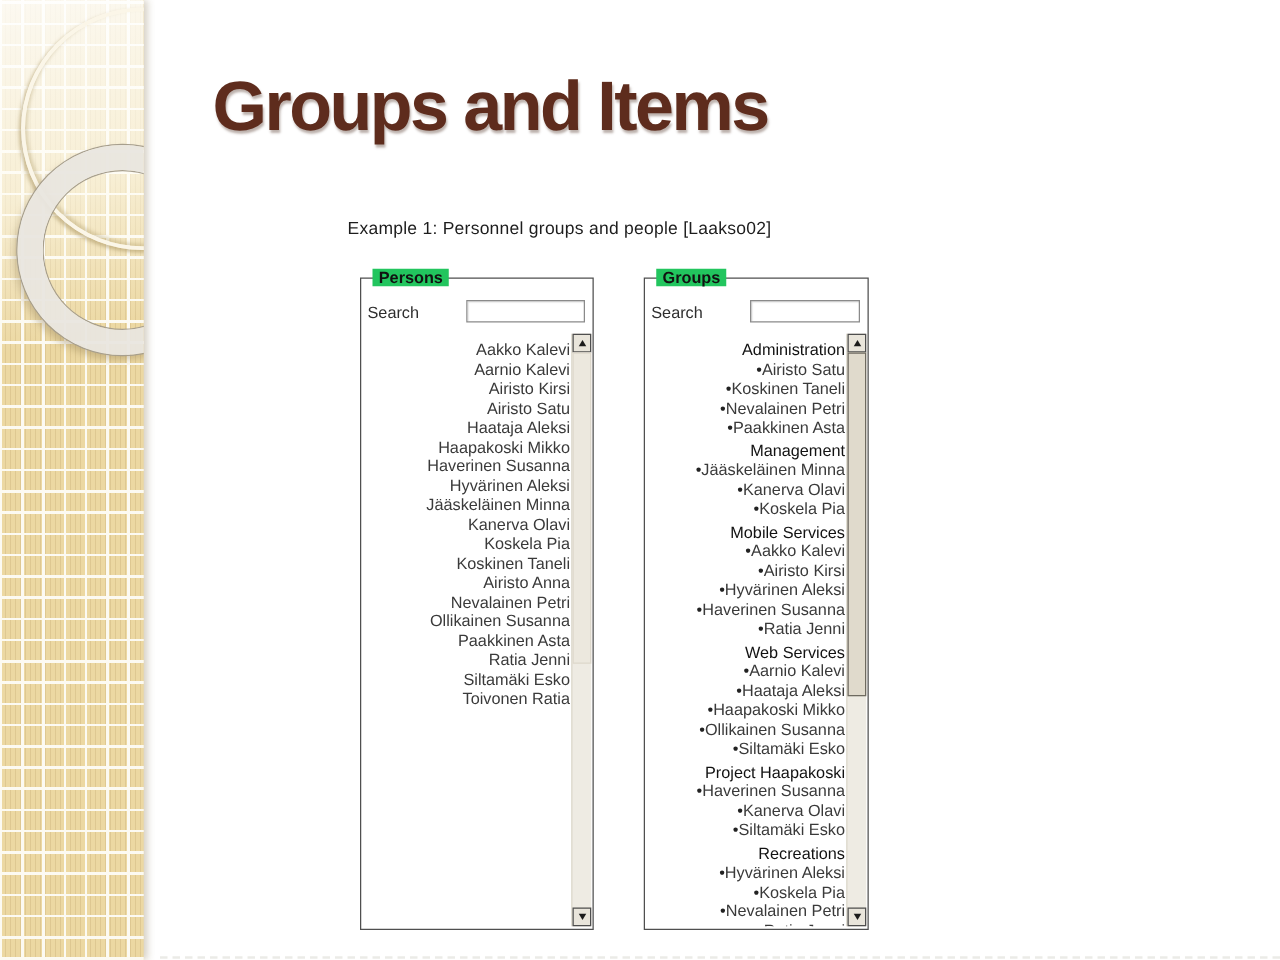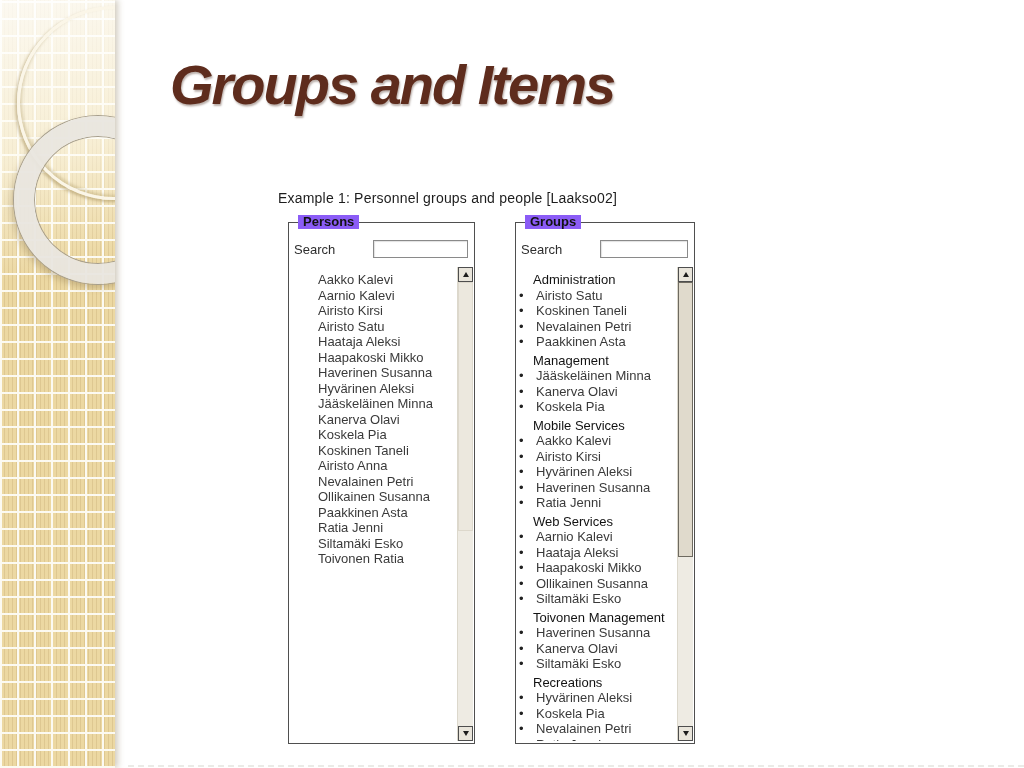--- a/index.html
+++ b/index.html
@@ -31,53 +31,53 @@
   .circle.ring{
     left:14px;top:116px;width:128px;height:128px;
     border:20px solid rgba(233,230,223,.95);
     box-shadow:0 0 0 1px #a79f8e, inset 0 0 0 1px #a79f8e, -3px 4px 6px rgba(140,120,80,.35);
     box-sizing:content-box;
   }
   
   .title{
     position:absolute;left:170px;top:52px;margin:0;
     font-family:"Liberation Sans", sans-serif;
-    font-style:italic;font-weight:bold;font-size:56px;letter-spacing:-2px;
+    font-weight:bold;font-size:56px;letter-spacing:-2px;
     color:#5e2c1d;text-shadow:1px 2px 2px rgba(60,30,15,.35);
     white-space:nowrap;
   }
   .caption{
-    position:absolute;left:278px;top:190px;
+    position:absolute;left:278px;top:174px;
     font-size:14px;color:#1d1d1d;letter-spacing:.2px;white-space:nowrap;
   }
   
   .panel{
     position:absolute;top:222px;height:522px;background:#ffffff;
     border:1px solid #4f4f4f;box-sizing:border-box;
     font-size:13px;color:#3a3a3a;
   }
   .panel.persons{left:288px;width:187px;}
   .panel.groups{left:515px;width:180px;}
   .legend{
-    position:absolute;top:-8px;left:9px;background:#8b5cf6;padding:0 5px;
+    position:absolute;top:-8px;left:9px;background:#22c55e;padding:0 5px;
     font-weight:bold;font-size:13px;color:#111;line-height:14px;
   }
   .search-row{
     position:absolute;top:17px;left:5px;right:6px;
     display:flex;align-items:center;gap:32px;
   }
   .search-label{font-size:13px;color:#2e2e2e;}
   .search-input{
     flex:1;margin-left:6px;height:16px;min-width:0;
     border:1px solid #8a8a8a;background:#fff;box-shadow:inset 1px 1px 1px rgba(0,0,0,.12);
     font-size:12px;padding:0 2px;outline:none;
   }
   .list-area{
     position:absolute;top:44px;left:1px;right:18px;bottom:2px;
-    overflow:hidden;padding-top:5px;line-height:15.5px;
+    overflow:hidden;padding-top:5px;line-height:15.5px;text-align:right;
   }
   .persons-list .person-row{padding-left:28px;white-space:nowrap;}
   .groups-list .group-header{
     padding-left:16px;font-weight:normal;color:#121212;margin-top:3px;white-space:nowrap;
   }
   .groups-list .group-header:first-child{margin-top:0;}
   .groups-list .member-row{padding-left:2px;white-space:nowrap;}
   .groups-list .bullet{display:inline-block;width:17px;color:#222;}
   
   .scrollbar{
@@ -179,21 +179,21 @@
         <div class="member-row"><span class="bullet">•</span><span>Airisto Kirsi</span></div>
         <div class="member-row"><span class="bullet">•</span><span>Hyvärinen Aleksi</span></div>
         <div class="member-row"><span class="bullet">•</span><span>Haverinen Susanna</span></div>
         <div class="member-row"><span class="bullet">•</span><span>Ratia Jenni</span></div>
         <div class="group-header">Web Services</div>
         <div class="member-row"><span class="bullet">•</span><span>Aarnio Kalevi</span></div>
         <div class="member-row"><span class="bullet">•</span><span>Haataja Aleksi</span></div>
         <div class="member-row"><span class="bullet">•</span><span>Haapakoski Mikko</span></div>
         <div class="member-row"><span class="bullet">•</span><span>Ollikainen Susanna</span></div>
         <div class="member-row"><span class="bullet">•</span><span>Siltamäki Esko</span></div>
-        <div class="group-header">Toivonen Management</div>
+        <div class="group-header">Project Haapakoski</div>
         <div class="member-row"><span class="bullet">•</span><span>Haverinen Susanna</span></div>
         <div class="member-row"><span class="bullet">•</span><span>Kanerva Olavi</span></div>
         <div class="member-row"><span class="bullet">•</span><span>Siltamäki Esko</span></div>
         <div class="group-header">Recreations</div>
         <div class="member-row"><span class="bullet">•</span><span>Hyvärinen Aleksi</span></div>
         <div class="member-row"><span class="bullet">•</span><span>Koskela Pia</span></div>
         <div class="member-row"><span class="bullet">•</span><span>Nevalainen Petri</span></div>
         <div class="member-row"><span class="bullet">•</span><span>Ratia Jenni</span></div>
       </div>
     <div class="scrollbar">

